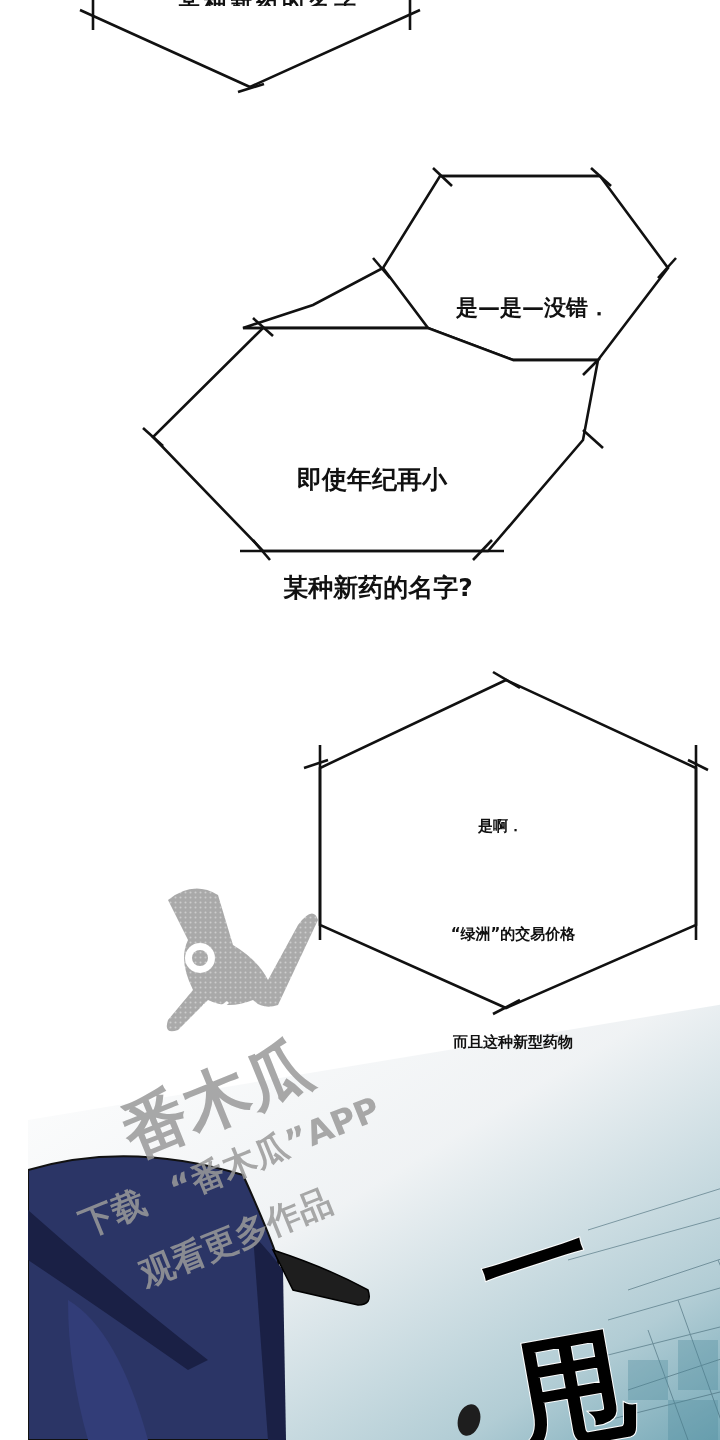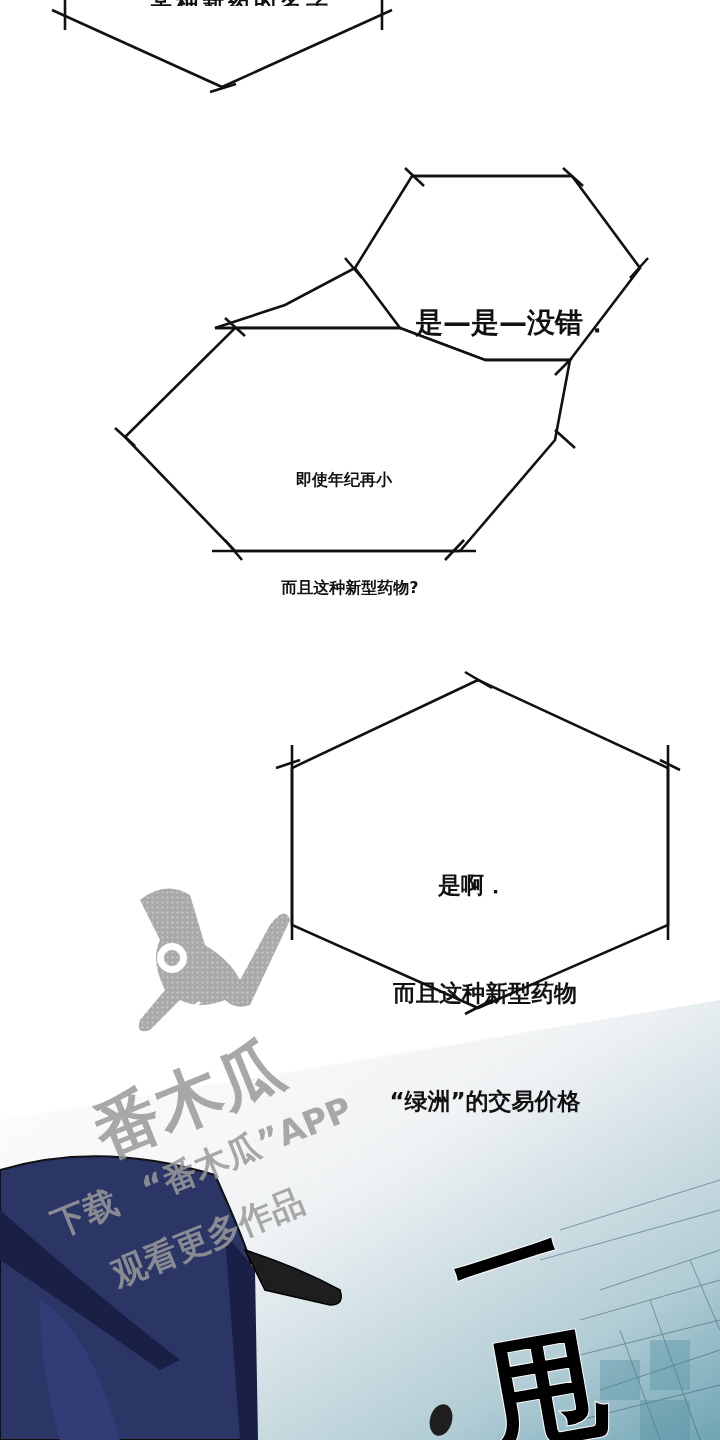--- a/index.html
+++ b/index.html
@@ -1,21 +1,21 @@
 <!DOCTYPE html>
 <html><head>
 <meta charset="utf-8">
 <style>
   html, body { margin: 0; padding: 0; }
   body {
     width: 720px; height: 1440px; overflow: hidden; position: relative;
     background: #ffffff;
     font-family: "DejaVu Sans", sans-serif;
   }
-  .stage { position: absolute; inset: 0; }
+  .stage { position: absolute; inset: 0; margin-left: 28px; }
   svg.layer { position: absolute; left: 0; top: 0; width: 720px; height: 1440px; }
   .bubble-text {
     position: absolute; text-align: center; color: #111;
     font-family: "DejaVu Sans", sans-serif; font-weight: bold;
     line-height: 1.0; white-space: pre;
   }
   .bubble-text .line { display: block; }
   .cut-text {
     position: absolute; left: 150px; top: -12px; width: 200px; height: 18px;
     overflow: hidden; color: #111; font-weight: bold; font-size: 22px;
@@ -123,33 +123,33 @@
       <path d="M0,1210 Q90,1290 180,1360 L160,1370 Q60,1300 0,1260 Z" fill="#1a2045"></path>
       <path d="M40,1300 Q90,1330 120,1440 L60,1440 Q40,1370 40,1300 Z" fill="#323d78"></path>
       <path d="M225,1235 Q240,1250 255,1270 L258,1440 L240,1440 Z" fill="#1a2045"></path>
       <path d="M245,1250 Q300,1268 340,1290 Q345,1305 330,1305 L265,1290 Z" fill="#1e1e1e" stroke="#000" stroke-width="1.5"></path>
       <ellipse cx="441" cy="1420" rx="11" ry="16" transform="rotate(15 441 1420)" fill="#1e1e1e"></ellipse>
     </g>
   </svg>
 
   <div class="cut-text">某种新药的名字</div>
 
-  <div class="bubble-text" style="left:415px; top:253px; width:180px; font-size:28px;">
+  <div class="bubble-text" style="left:415px; top:253px; width:180px; font-size:22px;">
     <span class="line">是—是—没错．</span>
   </div>
 
-  <div class="bubble-text" style="left:210px; top:390px; width:280px; font-size:16px; line-height:36px;">
+  <div class="bubble-text" style="left:210px; top:390px; width:280px; font-size:25px; line-height:36px;">
     <span class="line" style="margin-left:-12px">即使年纪再小</span>
-    <span class="line">而且这种新型药物?</span>
+    <span class="line">某种新药的名字?</span>
   </div>
 
-  <div class="bubble-text" style="left:350px; top:795px; width:270px; font-size:23px; line-height:36px;">
+  <div class="bubble-text" style="left:350px; top:736px; width:270px; font-size:15px; line-height:36px;">
     <span class="line" style="margin-left:-25px">是啊．</span>
+    <span class="line">“绿洲”的交易价格</span>
     <span class="line">而且这种新型药物</span>
-    <span class="line">“绿洲”的交易价格</span>
   </div>
 
   <div class="watermark" style="left:80px; top:1095px; font-size:66px; transform: rotate(-22deg);">番木瓜</div>
   <div class="watermark" style="left:135px; top:1170px; font-size:34px; transform: rotate(-22deg);">“番木瓜”APP</div>
   <div class="watermark" style="left:45px; top:1205px; font-size:34px; transform: rotate(-22deg);">下载</div>
   <div class="watermark" style="left:105px; top:1255px; font-size:34px; transform: rotate(-22deg);">观看更多作品</div>
 
   <div class="sfx" style="left:452px; top:1190px; font-size:110px; transform: rotate(-18deg);">一</div>
   <div class="sfx" style="left:485px; top:1310px; font-size:120px; transform: rotate(-10deg);">甩</div>
 

